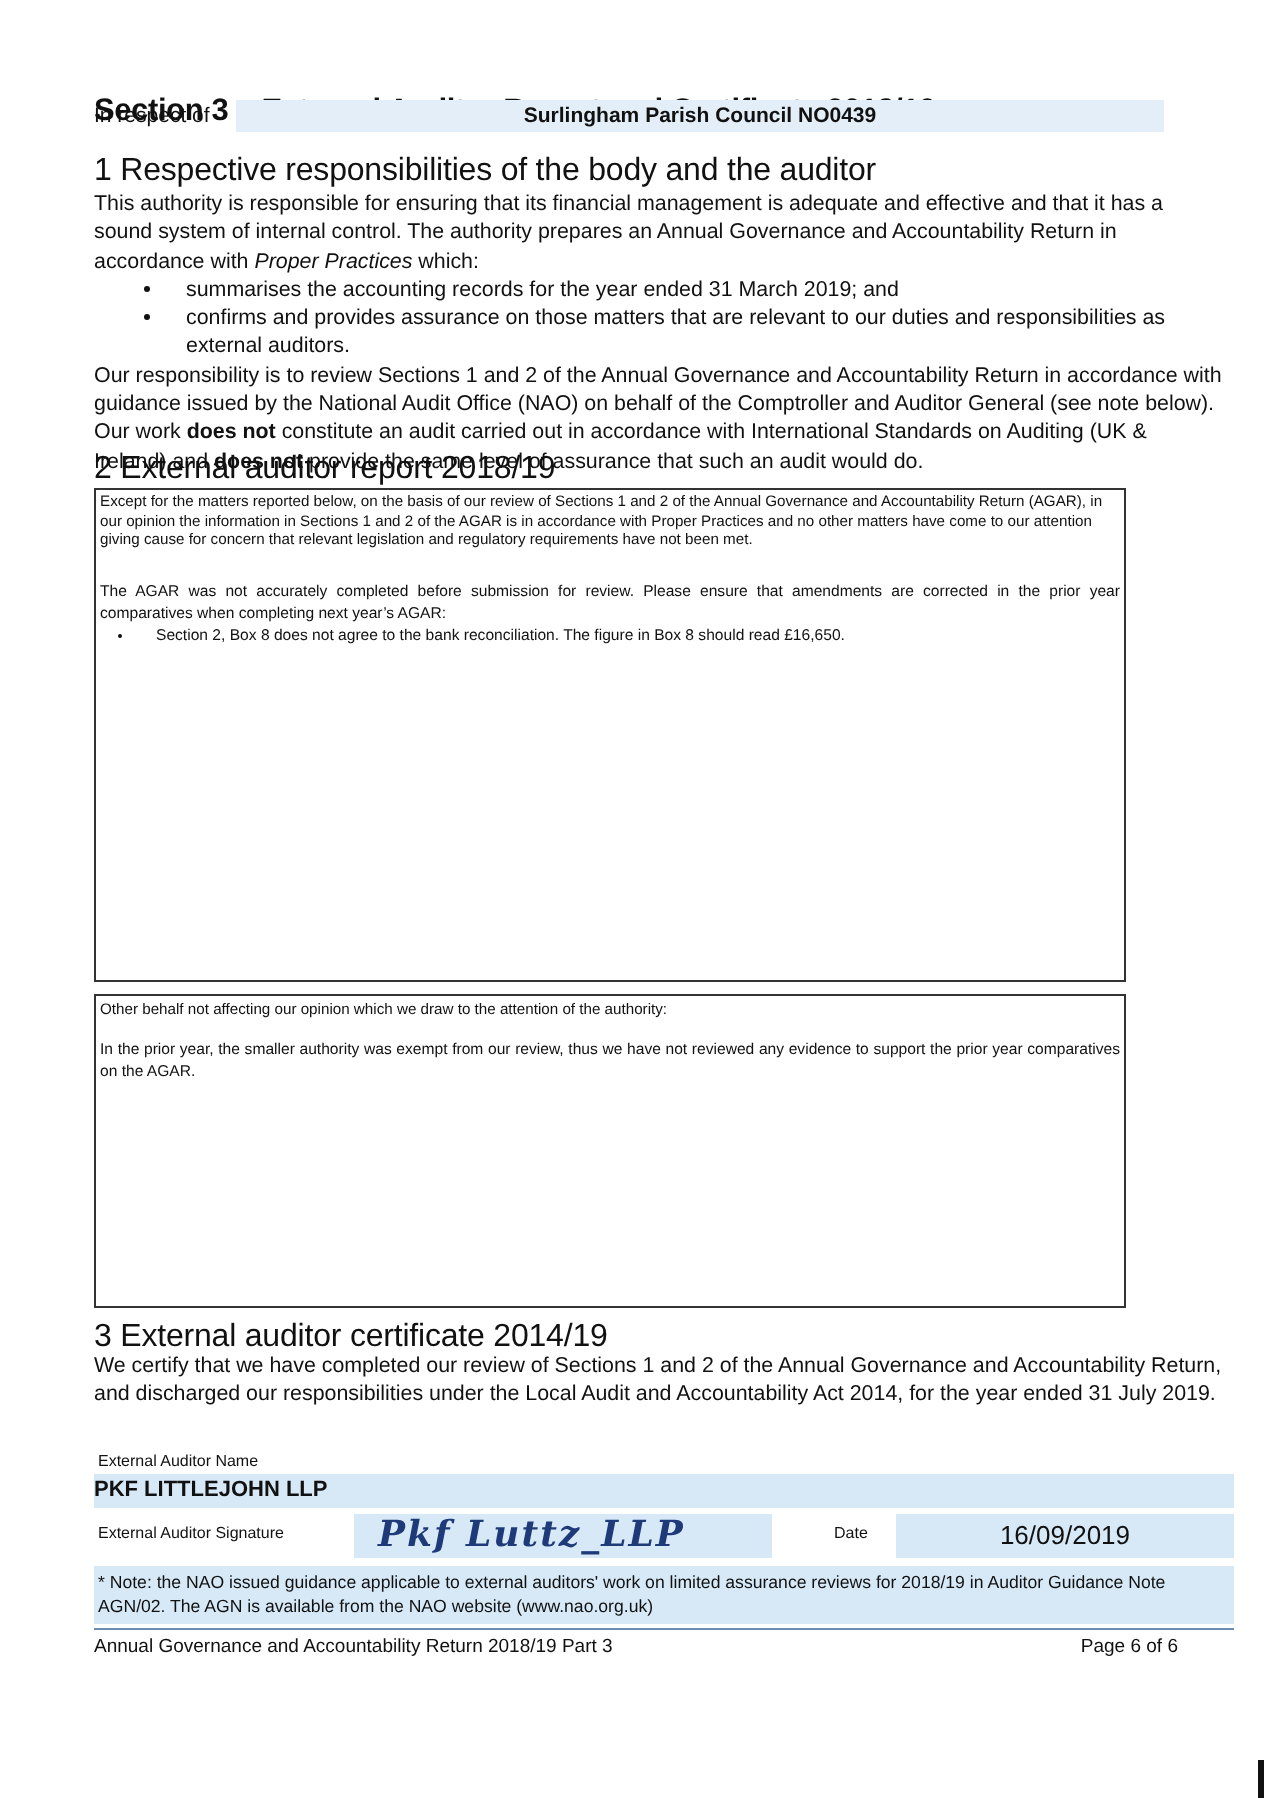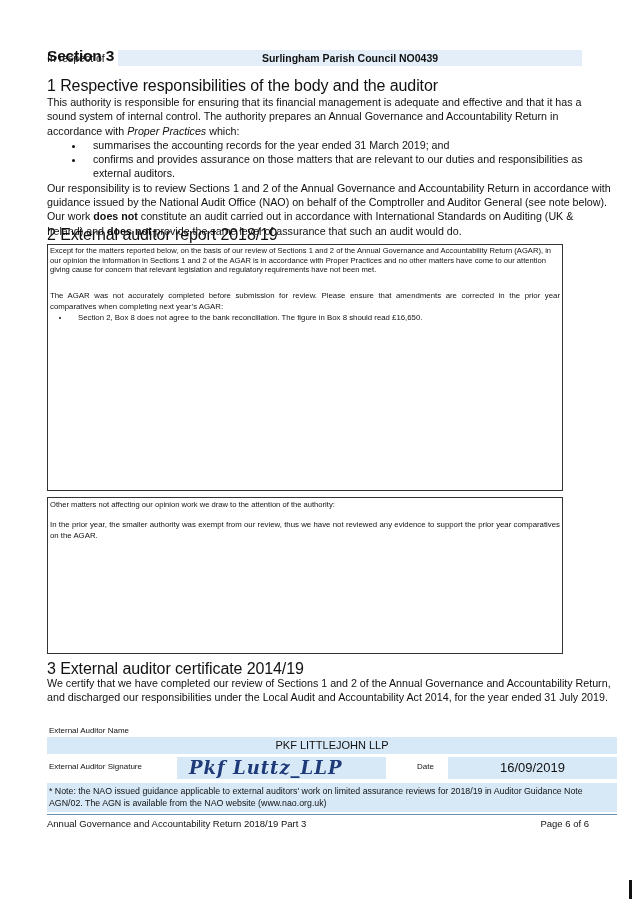--- a/index.html
+++ b/index.html
@@ -49,30 +49,30 @@
   <div class="small">Except for the matters reported below, on the basis of our review of Sections 1 and 2 of the Annual Governance and Accountability Return (AGAR), in our opinion the information in Sections 1 and 2 of the AGAR is in accordance with Proper Practices and no other matters have come to our attention giving cause for concern that relevant legislation and regulatory requirements have not been met.</div>
   <div style="height:14px;"></div>
   <div class="calibri">
     <span>The AGAR was not accurately completed before submission for review. Please ensure that amendments are corrected in the prior year comparatives when completing next year’s AGAR:</span>
     <ul>
       <li>Section 2, Box 8 does not agree to the bank reconciliation. The figure in Box 8 should read £16,650.</li>
     </ul>
   </div>
 </div>
 <div class="abs box" style="top:497px; height:157px;">
-  <div class="small" style="padding-top:2px;">Other matters not affecting our opinion work we draw to the attention of the authority:</div>
+  <div class="small" style="padding-top:2px;">Other behalf not affecting our opinion which we draw to the attention of the authority:</div>
   <div style="height:8px;"></div>
   <div class="calibri">In the prior year, the smaller authority was exempt from our review, thus we have not reviewed any evidence to support the prior year comparatives on the AGAR.</div>
 </div>
 
 <div class="abs h2" style="top:660px;">3 External auditor certificate 2014/19</div>
 <div class="abs para" style="top:677px; line-height:13.5px;">We certify that we have completed our review of Sections 1 and 2 of the Annual Governance and Accountability Return, and discharged our responsibilities under the Local Audit and Accountability Act 2014, for the year ended 31 July 2019.</div>
 
 <div class="abs label-sm" style="left:49px; top:726px;">External Auditor Name</div>
-<div class="abs bluebar" style="left:47px; top:737px; width:570px; height:17px; font-size:11px; font-weight:normal; text-align:center; line-height:17px;">PKF LITTLEJOHN LLP</div>
+<div class="abs bluebar" style="left:47px; top:737px; width:570px; height:17px; font-size:11px; font-weight:bold; text-align:left; line-height:17px;">PKF LITTLEJOHN LLP</div>
 
 <div class="abs label-sm" style="left:49px; top:762px;">External Auditor Signature</div>
 <div class="abs bluebar sig" style="left:177px; top:757px; width:209px; height:22px; line-height:22px; padding-left:12px; box-sizing:border-box;font-weight:bold;">Pkf Luttz_LLP</div>
 <div class="abs label-sm" style="left:417px; top:762px;">Date</div>
 <div class="abs bluebar" style="left:448px; top:757px; width:169px; height:22px; font-size:13px; text-align:center; line-height:22px;">16/09/2019</div>
 
 <div class="abs bluebar" style="left:47px; top:783px; width:570px; height:29px; font-size:8.8px; line-height:12px; padding:2px 2px; box-sizing:border-box;">* Note: the NAO issued guidance applicable to external auditors' work on limited assurance reviews for 2018/19 in Auditor Guidance Note AGN/02.  The AGN is available from the NAO website (www.nao.org.uk)</div>
 
 <div class="abs footer">
   <span>Annual Governance and Accountability Return 2018/19 Part 3</span>

